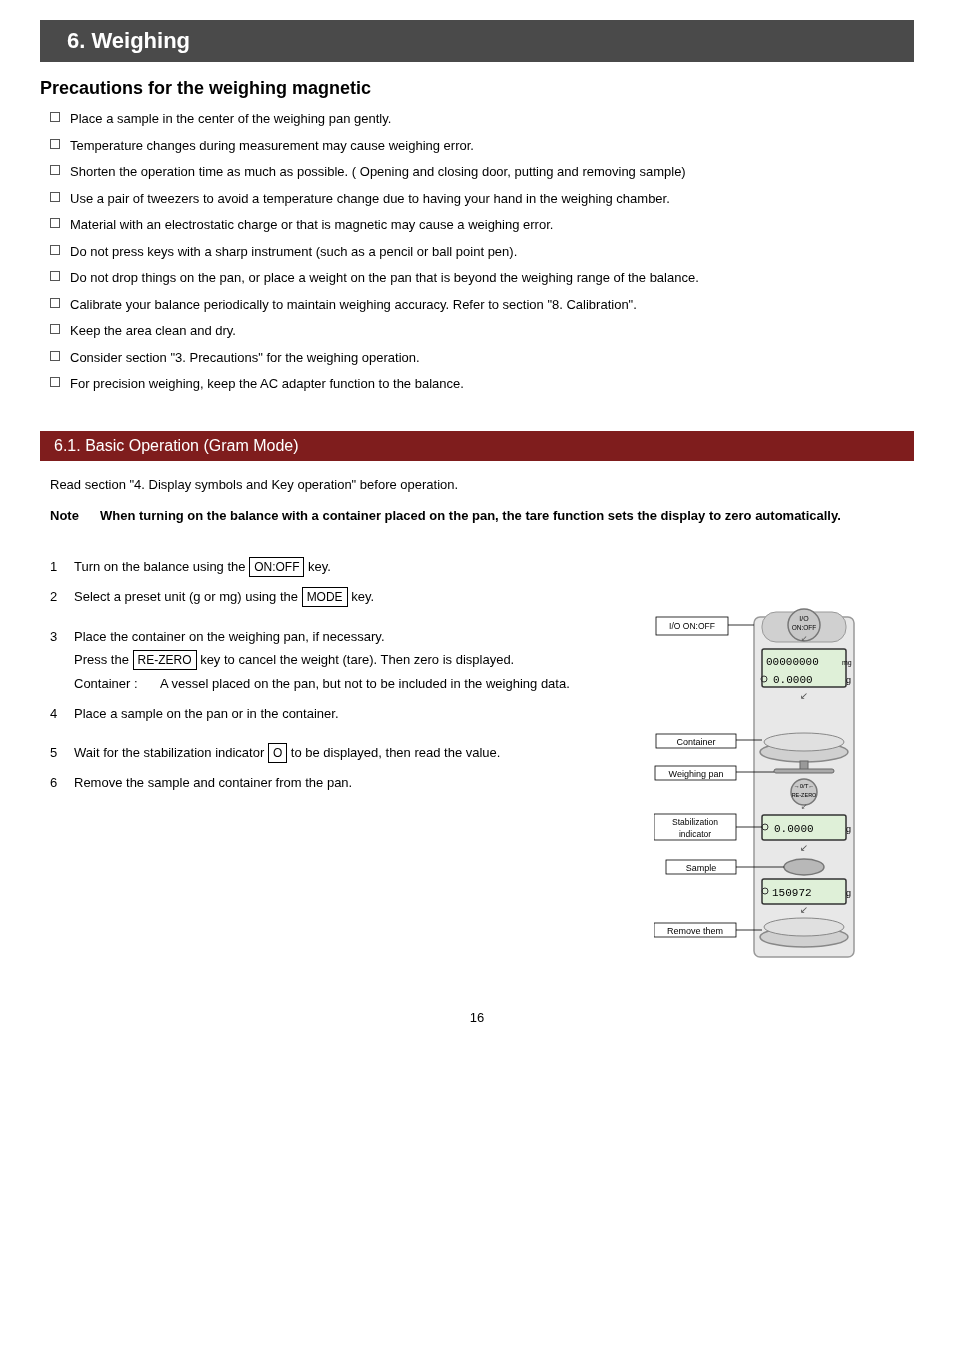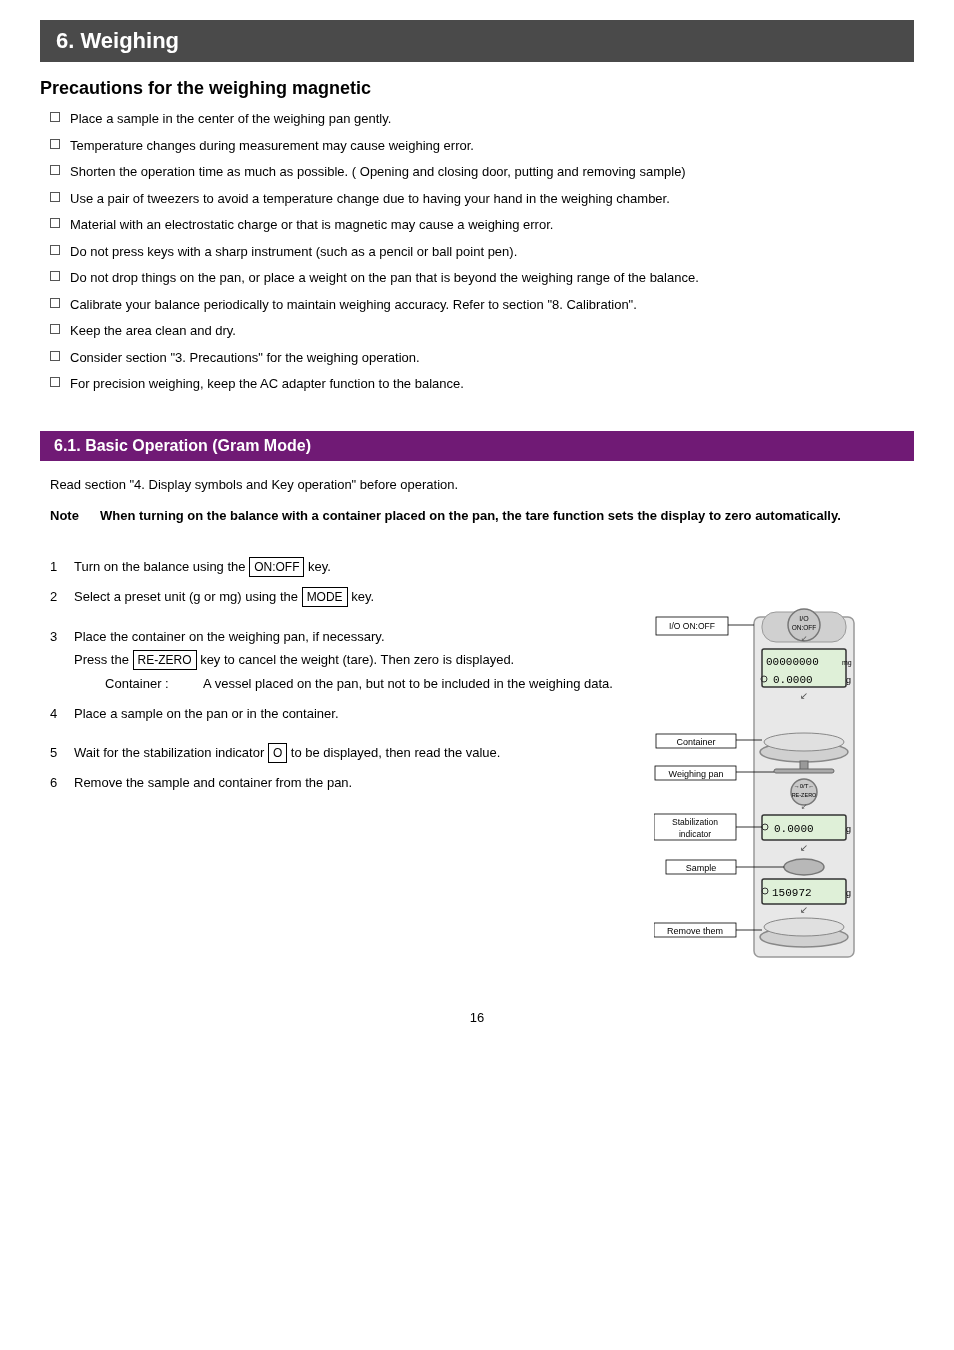--- a/index.html
+++ b/index.html
@@ -12,30 +12,30 @@
       min-height: 1350px;
       padding: 20px 40px 30px 40px;
     }
 
     
     .section-header-6 {
       background: #4a4a4a;
       color: #fff;
       font-size: 22px;
       font-weight: bold;
-      padding: 8px 16px;
+      padding: 8px 27px;
       margin-bottom: 16px;
     }
 
     
     .section-header-61 {
-      background: #701a75;
+      background: #7f1d1d;
       color: #fff;
       font-size: 16px;
-      font-weight: bold;
+      font-weight: normal;
       padding: 6px 14px;
       margin-bottom: 14px;
       margin-top: 37px;
     }
 
     .precautions-title {
       font-size: 18px;
       font-weight: bold;
       margin-bottom: 10px;
       font-family: Arial, sans-serif;
@@ -117,23 +117,22 @@
     }
 
     .step-sub {
       margin-top: 4px;
       margin-left: 0;
       line-height: 1.5;
     }
 
     .step-sub-indent {
       display: flex;
-      gap: 18px;
+      gap: 6px;
       margin-top: 2px;
-      justify-content: center;
     }
 
     .step-sub-label {
       width: 80px;
       flex-shrink: 0;
     }
 
     .page-num {
       text-align: center;
       margin-top: 30px;

